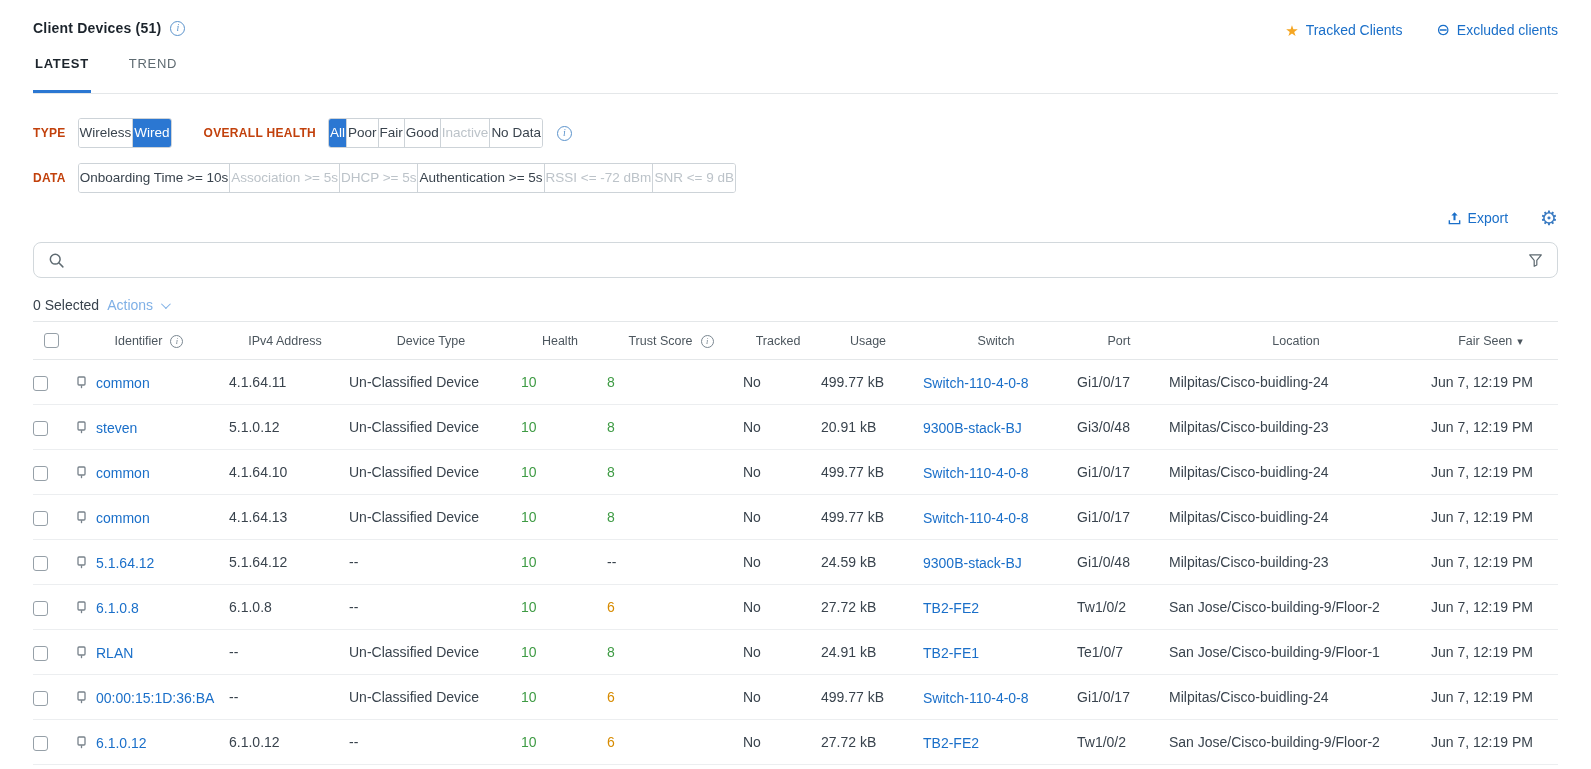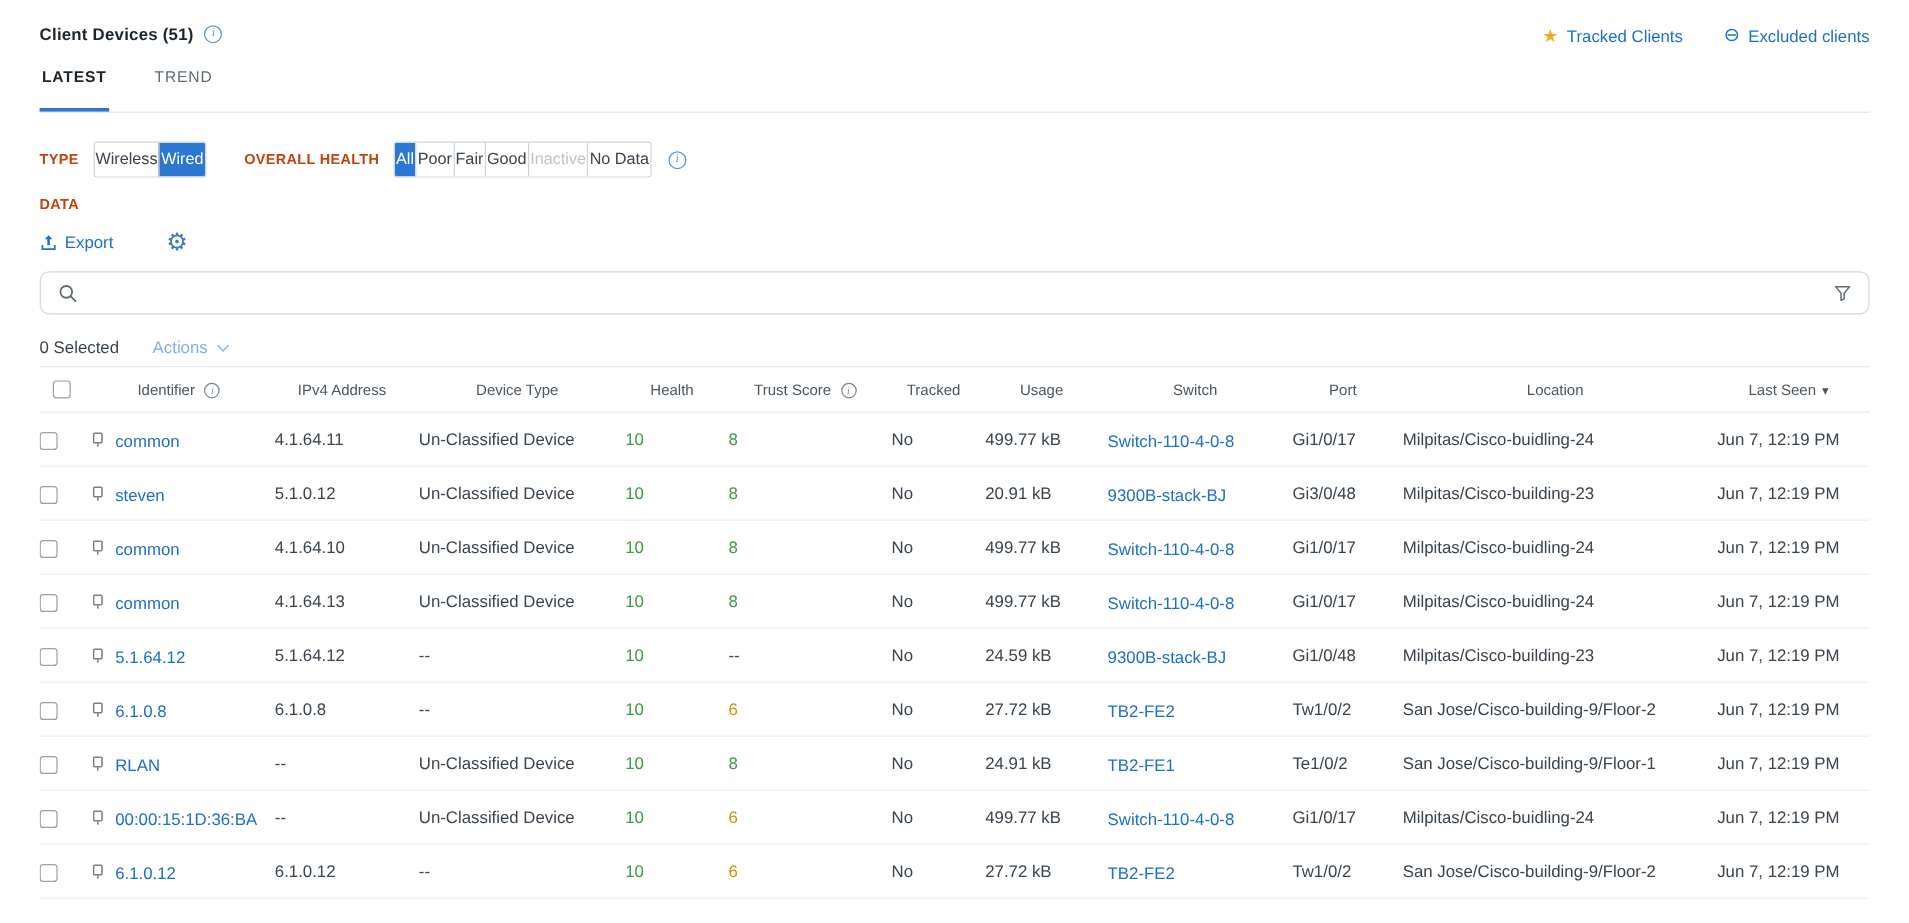--- a/index.html
+++ b/index.html
@@ -36,31 +36,31 @@
   .filter-label.spaced{margin-left:32px}
   .seg-group{display:inline-flex;border:1px solid #cdd3d8;border-radius:3px;overflow:hidden}
   .seg{appearance:none;background:#fff;border:none;border-left:1px solid #cdd3d8;height:28px;padding:0 1px;
     font-family:inherit;font-size:13.5px;color:var(--text-dark);cursor:pointer;white-space:nowrap;line-height:26px}
   .seg:first-child{border-left:none}
   .seg.sel{background:var(--accent-blue);color:#fff}
   .seg.dis{color:var(--disabled-text);cursor:default}
   .info-icon.health-info{width:15px;height:15px;font-size:10px;color:#5b93cc;margin-left:14px}
 
   
-  .toolbar-row{display:flex;align-items:center;gap:44px;margin:2px 0 14px}
+  .toolbar-row{display:flex;justify-content:flex-end;align-items:center;gap:32px;margin:2px 0 14px}
   .export-link{display:inline-flex;align-items:center;gap:6px;color:var(--link-blue);font-size:14px;cursor:pointer;text-decoration:none}
   .gear{color:#3a7bc2;font-size:20px;line-height:1;cursor:pointer}
 
   
   .search-box{display:flex;align-items:center;gap:11px;height:36px;border:1px solid #d2d8dc;border-radius:8px;padding:0 14px;background:#fff}
   .search-box input{flex:1;border:none;outline:none;font-family:inherit;font-size:14px;color:var(--text-dark);background:transparent}
   .funnel{display:inline-flex;cursor:pointer}
 
   
-  .selection-row{display:flex;align-items:flex-start;gap:28px;margin:19px 0 8px;font-size:14px}
+  .selection-row{display:flex;align-items:flex-start;gap:8px;margin:19px 0 8px;font-size:14px}
   .actions-link{display:inline-flex;align-items:center;color:#7fb0e6;cursor:pointer;text-decoration:none}
   .chev{width:7px;height:7px;border-right:1.6px solid currentColor;border-bottom:1.6px solid currentColor;
     transform:rotate(45deg) translateY(-2px);display:inline-block;margin-left:8px}
 
   
   table{width:100%;border-collapse:collapse;table-layout:fixed}
   col.col-select{width:44px} col.col-identifier{width:152px} col.col-ipv4{width:120px}
   col.col-device_type{width:172px} col.col-health{width:86px} col.col-trust_score{width:136px}
   col.col-tracked{width:78px} col.col-usage{width:102px} col.col-switch{width:154px}
   col.col-port{width:92px} col.col-location{width:262px} col.col-last_seen{width:auto}
@@ -115,20 +115,28 @@
           <button class="seg">Poor</button>
           <button class="seg">Fair</button>
           <button class="seg">Good</button>
           <button class="seg dis">Inactive</button>
           <button class="seg">No Data</button>
         </div>
       <span class="info-icon health-info">i</span>
     </div>
     <div class="filter-row">
       <span class="filter-label">DATA</span>
+      <div class="seg-group">
+          <button class="seg">Onboarding Time &gt;= 10s</button>
+          <button class="seg dis">Association &gt;= 5s</button>
+          <button class="seg dis">DHCP &gt;= 5s</button>
+          <button class="seg">Authentication &gt;= 5s</button>
+          <button class="seg dis">RSSI &lt;= -72 dBm</button>
+          <button class="seg dis">SNR &lt;= 9 dB</button>
+        </div>
     </div>
   </section>
 
   <div class="toolbar-row">
     <a class="export-link">
       <svg width="15" height="15" viewBox="0 0 16 16">
         <path d="M8 1.2l3.4 3.5H9.1v5.2H6.9V4.7H4.6z" fill="#1a6fc9"></path>
         <path d="M2.5 9.8v3.7h11V9.8" fill="none" stroke="#1a6fc9" stroke-width="1.5"></path>
       </svg>
       <span>Export</span>
@@ -180,21 +188,21 @@
           <th><span class="th-label">Identifier</span><span class="info-icon th-info">i</span></th>
           <th><span class="th-label">IPv4 Address</span></th>
           <th><span class="th-label">Device Type</span></th>
           <th><span class="th-label">Health</span></th>
           <th><span class="th-label">Trust Score</span><span class="info-icon th-info">i</span></th>
           <th><span class="th-label">Tracked</span></th>
           <th><span class="th-label">Usage</span></th>
           <th><span class="th-label">Switch</span></th>
           <th><span class="th-label">Port</span></th>
           <th><span class="th-label">Location</span></th>
-          <th><span class="th-label">Last Seen</span><span class="sort-caret">▾</span></th>
+          <th><span class="th-label">Fair Seen</span><span class="sort-caret">▾</span></th>
         </tr>
       </thead>
     <tbody>
         <tr>
           <td><span class="cb"></span></td>
           <td><svg class="dev-ic" width="9" height="13" viewBox="0 0 9 13">
               <rect x="1" y="1" width="7" height="8" rx="1" fill="none" stroke="#78828b" stroke-width="1.3"></rect>
               <line x1="4.5" y1="9.3" x2="4.5" y2="12.2" stroke="#78828b" stroke-width="1.3"></line>
             </svg><a class="link">common</a></td>
           <td>4.1.64.11</td>
@@ -299,21 +307,21 @@
               <rect x="1" y="1" width="7" height="8" rx="1" fill="none" stroke="#78828b" stroke-width="1.3"></rect>
               <line x1="4.5" y1="9.3" x2="4.5" y2="12.2" stroke="#78828b" stroke-width="1.3"></line>
             </svg><a class="link">RLAN</a></td>
           <td>--</td>
           <td>Un-Classified Device</td>
           <td><span class="health-good">10</span></td>
           <td><span class="trust-good">8</span></td>
           <td>No</td>
           <td>24.91 kB</td>
           <td><a class="link">TB2-FE1</a></td>
-          <td>Te1/0/2</td>
+          <td>Te1/0/7</td>
           <td>San Jose/Cisco-building-9/Floor-1</td>
           <td>Jun 7, 12:19 PM</td>
         </tr>
         <tr>
           <td><span class="cb"></span></td>
           <td><svg class="dev-ic" width="9" height="13" viewBox="0 0 9 13">
               <rect x="1" y="1" width="7" height="8" rx="1" fill="none" stroke="#78828b" stroke-width="1.3"></rect>
               <line x1="4.5" y1="9.3" x2="4.5" y2="12.2" stroke="#78828b" stroke-width="1.3"></line>
             </svg><a class="link">00:00:15:1D:36:BA</a></td>
           <td>--</td>

